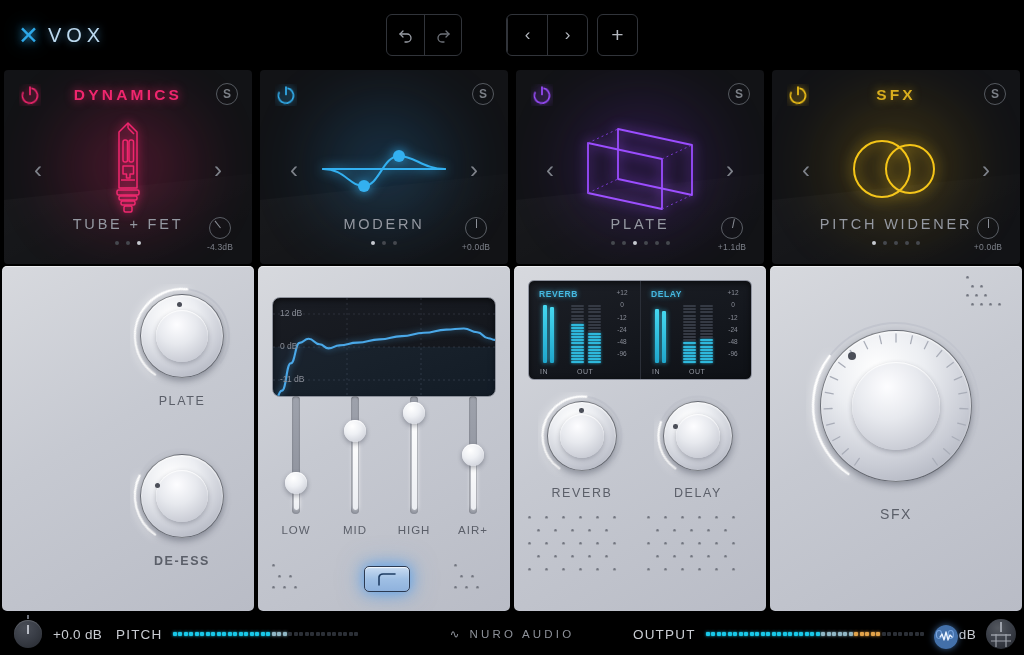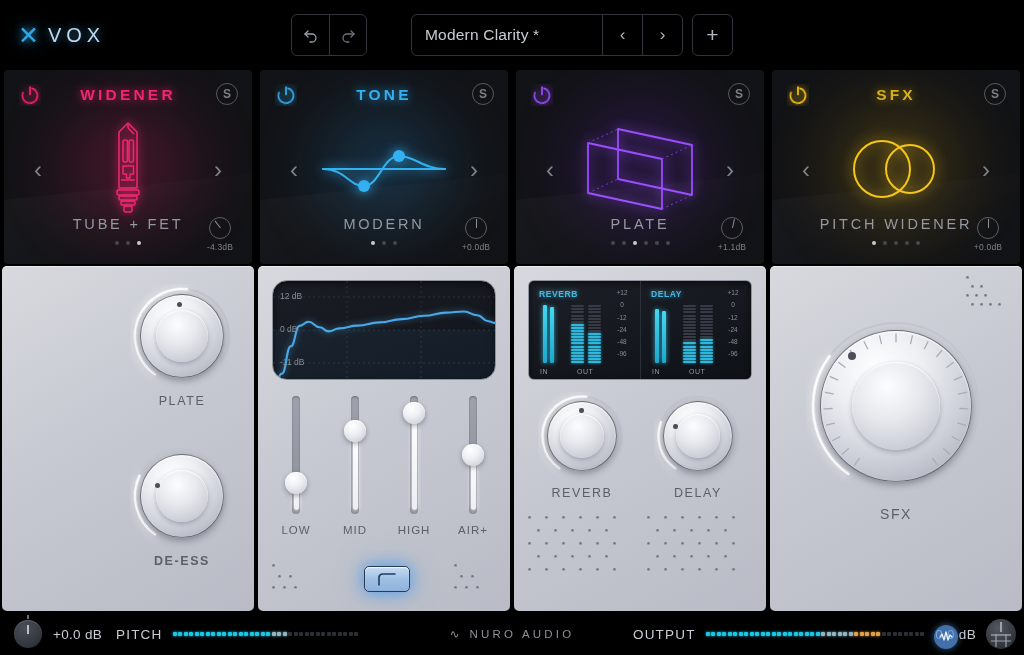--- a/index.html
+++ b/index.html
@@ -187,22 +187,22 @@
     box-shadow:0 2px 5px rgba(40,44,60,.30), inset 0 1px 1px rgba(255,255,255,.9);
   }
   .knob-dot { position:absolute; border-radius:50%; background:#4b4e58; }
   .knob-label {
     position:absolute; width:100%; text-align:center;
     color:#5b5f69; font-size:12.5px; letter-spacing:1.6px;
   }
 
   
   .eq-display {
-    position:absolute; left:14px; top:14px; width:224px; height:100px;
-    border-radius:15px; background:linear-gradient(160deg,#1a1d24 0%,#15181e 55%,#101319 100%);
+    position:absolute; left:14px; top:31px; width:224px; height:100px;
+    border-radius:8px; background:linear-gradient(160deg,#1a1d24 0%,#15181e 55%,#101319 100%);
     border:1px solid #8e929c; box-shadow:inset 0 2px 6px rgba(0,0,0,.6);
     overflow:hidden;
   }
   .eq-lbl { position:absolute; left:7px; color:#8a8e98; font-size:8.5px; }
 
   
   .vsl { position:absolute; width:40px; }
   .vsl-track {
     position:absolute; left:16px; top:0; width:8px; height:118px; border-radius:5px;
     background:linear-gradient(180deg,#9ea2ac,#8b8f9a);
@@ -322,41 +322,40 @@
       </div>
       <div class="undo-btn">
         <svg width="18" height="18" viewBox="0 0 18 18">
           <path d="M12 5 L15 8 L12 11" fill="none" stroke="#6e7279" stroke-width="1.3" stroke-linecap="round" stroke-linejoin="round"></path>
           <path d="M15 8 H8 a4 4 0 0 0 0 8 H10" fill="none" stroke="#6e7279" stroke-width="1.3" stroke-linecap="round"></path>
         </svg>
       </div>
     </div>
 
     <div class="preset-box">
-      <div class="preset-name">Modern Clarity *</div>
       <div class="preset-nav">‹</div>
       <div class="preset-nav">›</div>
     </div>
     <div class="preset-add">+</div>
   </div>
 
 </div>
 
 <div class="modules">
 
   <div class="col">
     <div class="mod-top">
       <div class="mod-glow" style="background:radial-gradient(circle,#f0266e 0%, rgba(240,38,110,0) 70%)"></div>
       <div class="power-btn">
         <svg width="22" height="22" viewBox="0 0 22 22">
           <circle cx="11" cy="11.6" r="7.6" fill="none" stroke="#f0266e" stroke-width="1.7" stroke-dasharray="38 10" transform="rotate(-80 11 11.6)" style="filter:drop-shadow(0 0 4px #f0266e)"></circle>
           <line x1="11" y1="3" x2="11" y2="10.5" stroke="#f0266e" stroke-width="1.7" stroke-linecap="round" style="filter:drop-shadow(0 0 4px #f0266e)"></line>
         </svg>
       </div>
-      <div class="mod-title" style="color:#f0266e;text-shadow:0 0 10px rgba(240,38,110,.8)">WIDENER</div>
+      <div class="mod-title" style="color:#f0266e;text-shadow:0 0 10px rgba(240,38,110,.8)">DYNAMICS</div>
       <div class="solo-btn">S</div>
       <div class="mod-arrow l">‹</div>
       <div class="mod-arrow r">›</div>
       <div class="mod-art">
         <svg width="66" height="110" viewBox="0 0 66 110" style="filter:drop-shadow(0 0 5px rgba(240,38,110,.95))">
           <g fill="none" stroke="#f0266e" stroke-width="1.5" stroke-linejoin="round">
             <path d="M24 18 L33 9 L42 18 L42 74 L24 74 Z"></path>
             <path d="M33 9 L33 14 M33 14 L39 20"></path>
             <rect x="28" y="26" width="4.5" height="22" rx="2"></rect>
             <rect x="34" y="26" width="4.5" height="22" rx="2"></rect>
@@ -411,21 +410,20 @@
 
   <div class="col">
     <div class="mod-top">
       <div class="mod-glow" style="background:radial-gradient(circle,#2a8fd8 0%, rgba(42,143,216,0) 70%)"></div>
       <div class="power-btn">
         <svg width="22" height="22" viewBox="0 0 22 22">
           <circle cx="11" cy="11.6" r="7.6" fill="none" stroke="#33b0f0" stroke-width="1.7" stroke-dasharray="38 10" transform="rotate(-80 11 11.6)" style="filter:drop-shadow(0 0 4px #33b0f0)"></circle>
           <line x1="11" y1="3" x2="11" y2="10.5" stroke="#33b0f0" stroke-width="1.7" stroke-linecap="round" style="filter:drop-shadow(0 0 4px #33b0f0)"></line>
         </svg>
       </div>
-      <div class="mod-title" style="color:#33b0f0;text-shadow:0 0 10px rgba(51,176,240,.8)">TONE</div>
       <div class="solo-btn">S</div>
       <div class="mod-arrow l">‹</div>
       <div class="mod-arrow r">›</div>
       <div class="mod-art">
         <svg width="130" height="70" viewBox="0 0 130 70" style="filter:drop-shadow(0 0 6px rgba(51,176,240,.95))">
           <g fill="none" stroke="#33b0f0" stroke-width="2" stroke-linecap="round">
             <path d="M4 35 H126"></path>
             <path d="M4 35 C 26 35, 30 52, 45 52 C 60 52, 64 22, 80 22 C 96 22, 104 35, 126 35"></path>
           </g>
           <circle cx="45" cy="52" r="6" fill="#33b0f0"></circle>

